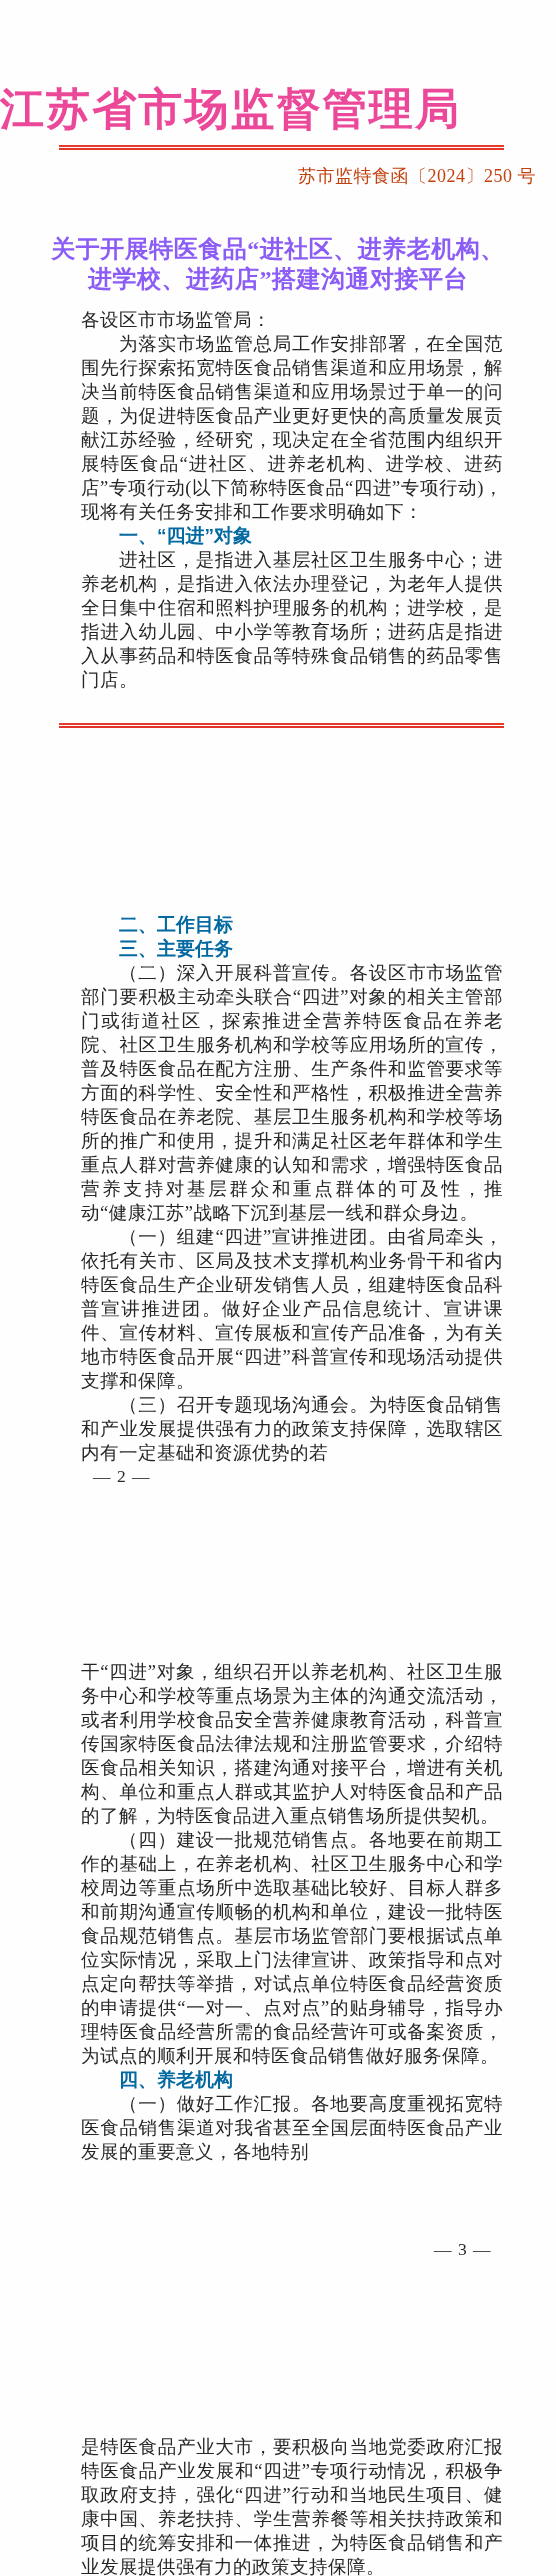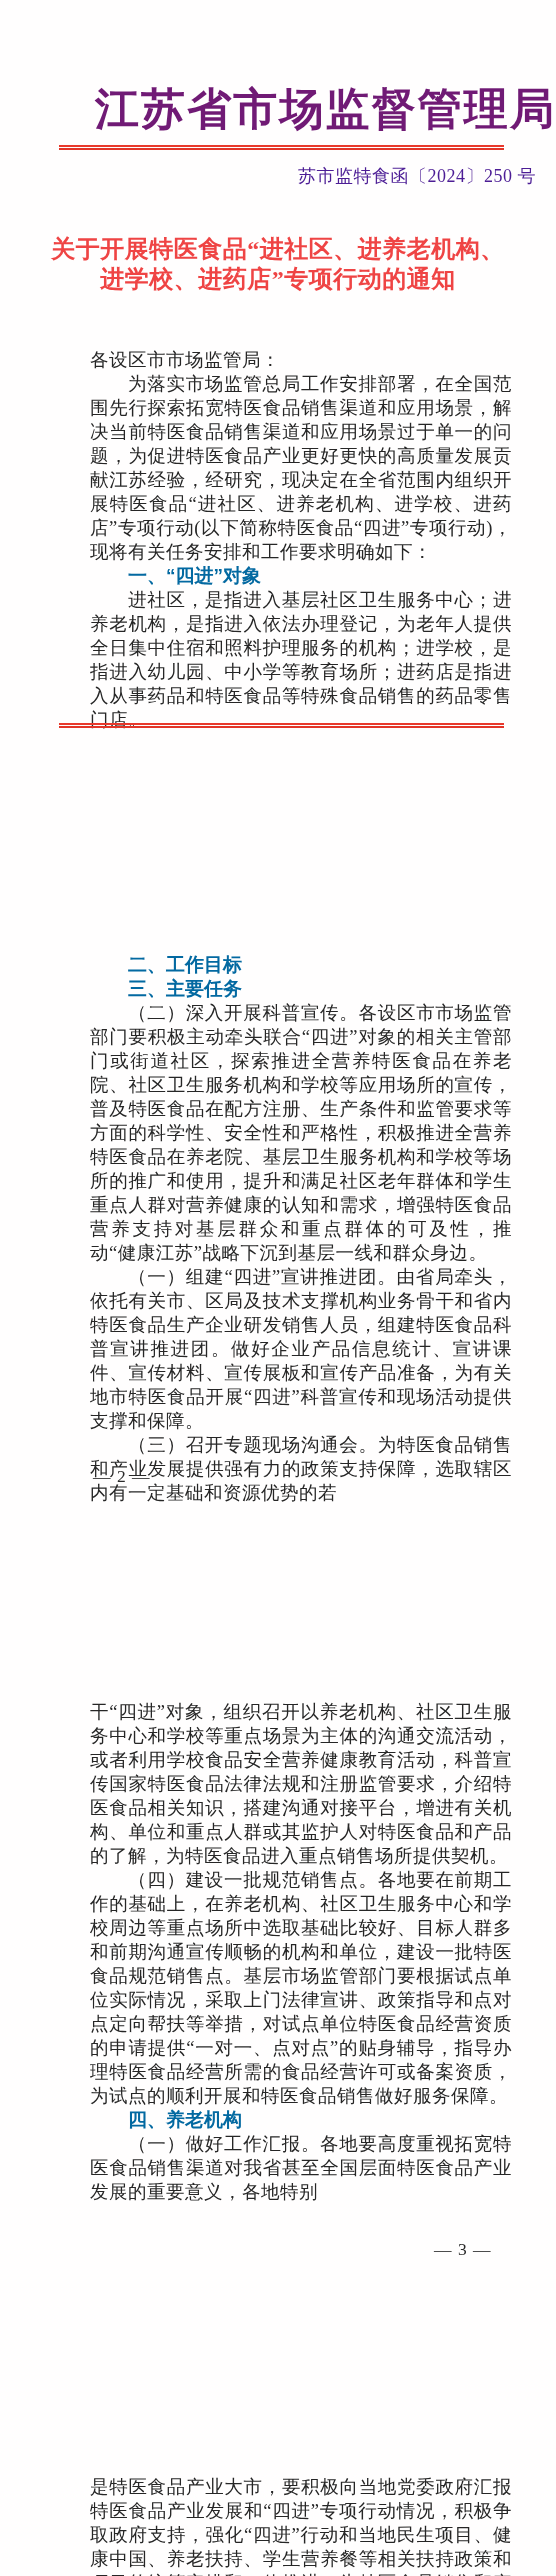--- a/index.html
+++ b/index.html
@@ -9,44 +9,43 @@
     height:3864px;
     margin:0 auto;
     background:#fffefe;
     overflow:hidden;
     font-family:"Liberation Serif","DejaVu Serif",serif;
     color:#262626;
   }
   
   .agency{
     position:absolute; top:80px; left:0; width:556px;
-    text-align:right;
+    text-align:left;
     font-size:44px; font-weight:700; letter-spacing:2.1px;
-    color:#701a75; white-space:nowrap;
+    color:#ec4899; white-space:nowrap;
   }
   .red-rule{ position:absolute; left:59px; width:445px; }
   .red-rule .r1{ height:1.5px; background:#e8382b; }
   .red-rule .gap{ height:1px; background:transparent; }
   .red-rule .r2{ height:2.6px; background:#e23427; }
   .doc-number{
     position:absolute; top:164px; left:298px;
-    font-size:18px; color:#4c1d95; white-space:nowrap; letter-spacing:0.5px;
+    font-size:18px; color:#c2410c; white-space:nowrap; letter-spacing:0.5px;
   }
   
   .title-line{
     position:absolute; left:0; width:556px; text-align:center;
-    font-size:24px; font-weight:700; color:#ef4444; letter-spacing:0.5px; white-space:nowrap;
+    font-size:24px; font-weight:700; color:#8b5cf6; letter-spacing:0.5px; white-space:nowrap;
   }
   
   .block{
-    position:absolute; left:90px; width:422px;
+    position:absolute; left:81px; width:422px;
     font-size:18.5px; line-height:24px; letter-spacing:0.5px;
     text-align:justify; text-justify:inter-ideograph; word-break:break-all;
     color:#262626;
-    margin-top:40px;
   }
   .block p{ margin:0; }
   .block p.ind{ text-indent:38px; }
   .block .hd{
     font-family:"Liberation Sans","DejaVu Sans",sans-serif;
     font-weight:700; font-size:19px; color:#0369a1;
     text-indent:38px; letter-spacing:0;
   }
   .salutation{ text-indent:0; }
   
@@ -63,21 +62,21 @@
 
   <div class="red-rule" style="top:145px;">
     <div class="r1"></div>
       <div class="gap"></div>
       <div class="r2"></div>
   </div>
 
   <div class="doc-number">苏市监特食函〔2024〕250 号</div>
 
   <div class="title-line" style="top:233px;">关于开展特医食品“进社区、进养老机构、</div>
-  <div class="title-line" style="top:263px;">进学校、进药店”专项行动的通知</div>
+  <div class="title-line" style="top:263px;">进学校、进药店”搭建沟通对接平台</div>
 
   <div class="block" style="top:308px;">
     <p class="salutation">各设区市市场监管局：</p>
     <p class="ind">为落实市场监管总局工作安排部署，在全国范围先行探索拓宽特医食品销售渠道和应用场景，解决当前特医食品销售渠道和应用场景过于单一的问题，为促进特医食品产业更好更快的高质量发展贡献江苏经验，经研究，现决定在全省范围内组织开展特医食品“进社区、进养老机构、进学校、进药店”专项行动(以下简称特医食品“四进”专项行动)，现将有关任务安排和工作要求明确如下：</p>
     <p class="hd">一、“四进”对象</p>
     <p class="ind">进社区，是指进入基层社区卫生服务中心；进养老机构，是指进入依法办理登记，为老年人提供全日集中住宿和照料护理服务的机构；进学校，是指进入幼儿园、中小学等教育场所；进药店是指进入从事药品和特医食品等特殊食品销售的药品零售门店。</p>
   </div>
 
   <div class="red-rule" style="top:723px;">
     <div class="r1"></div>

